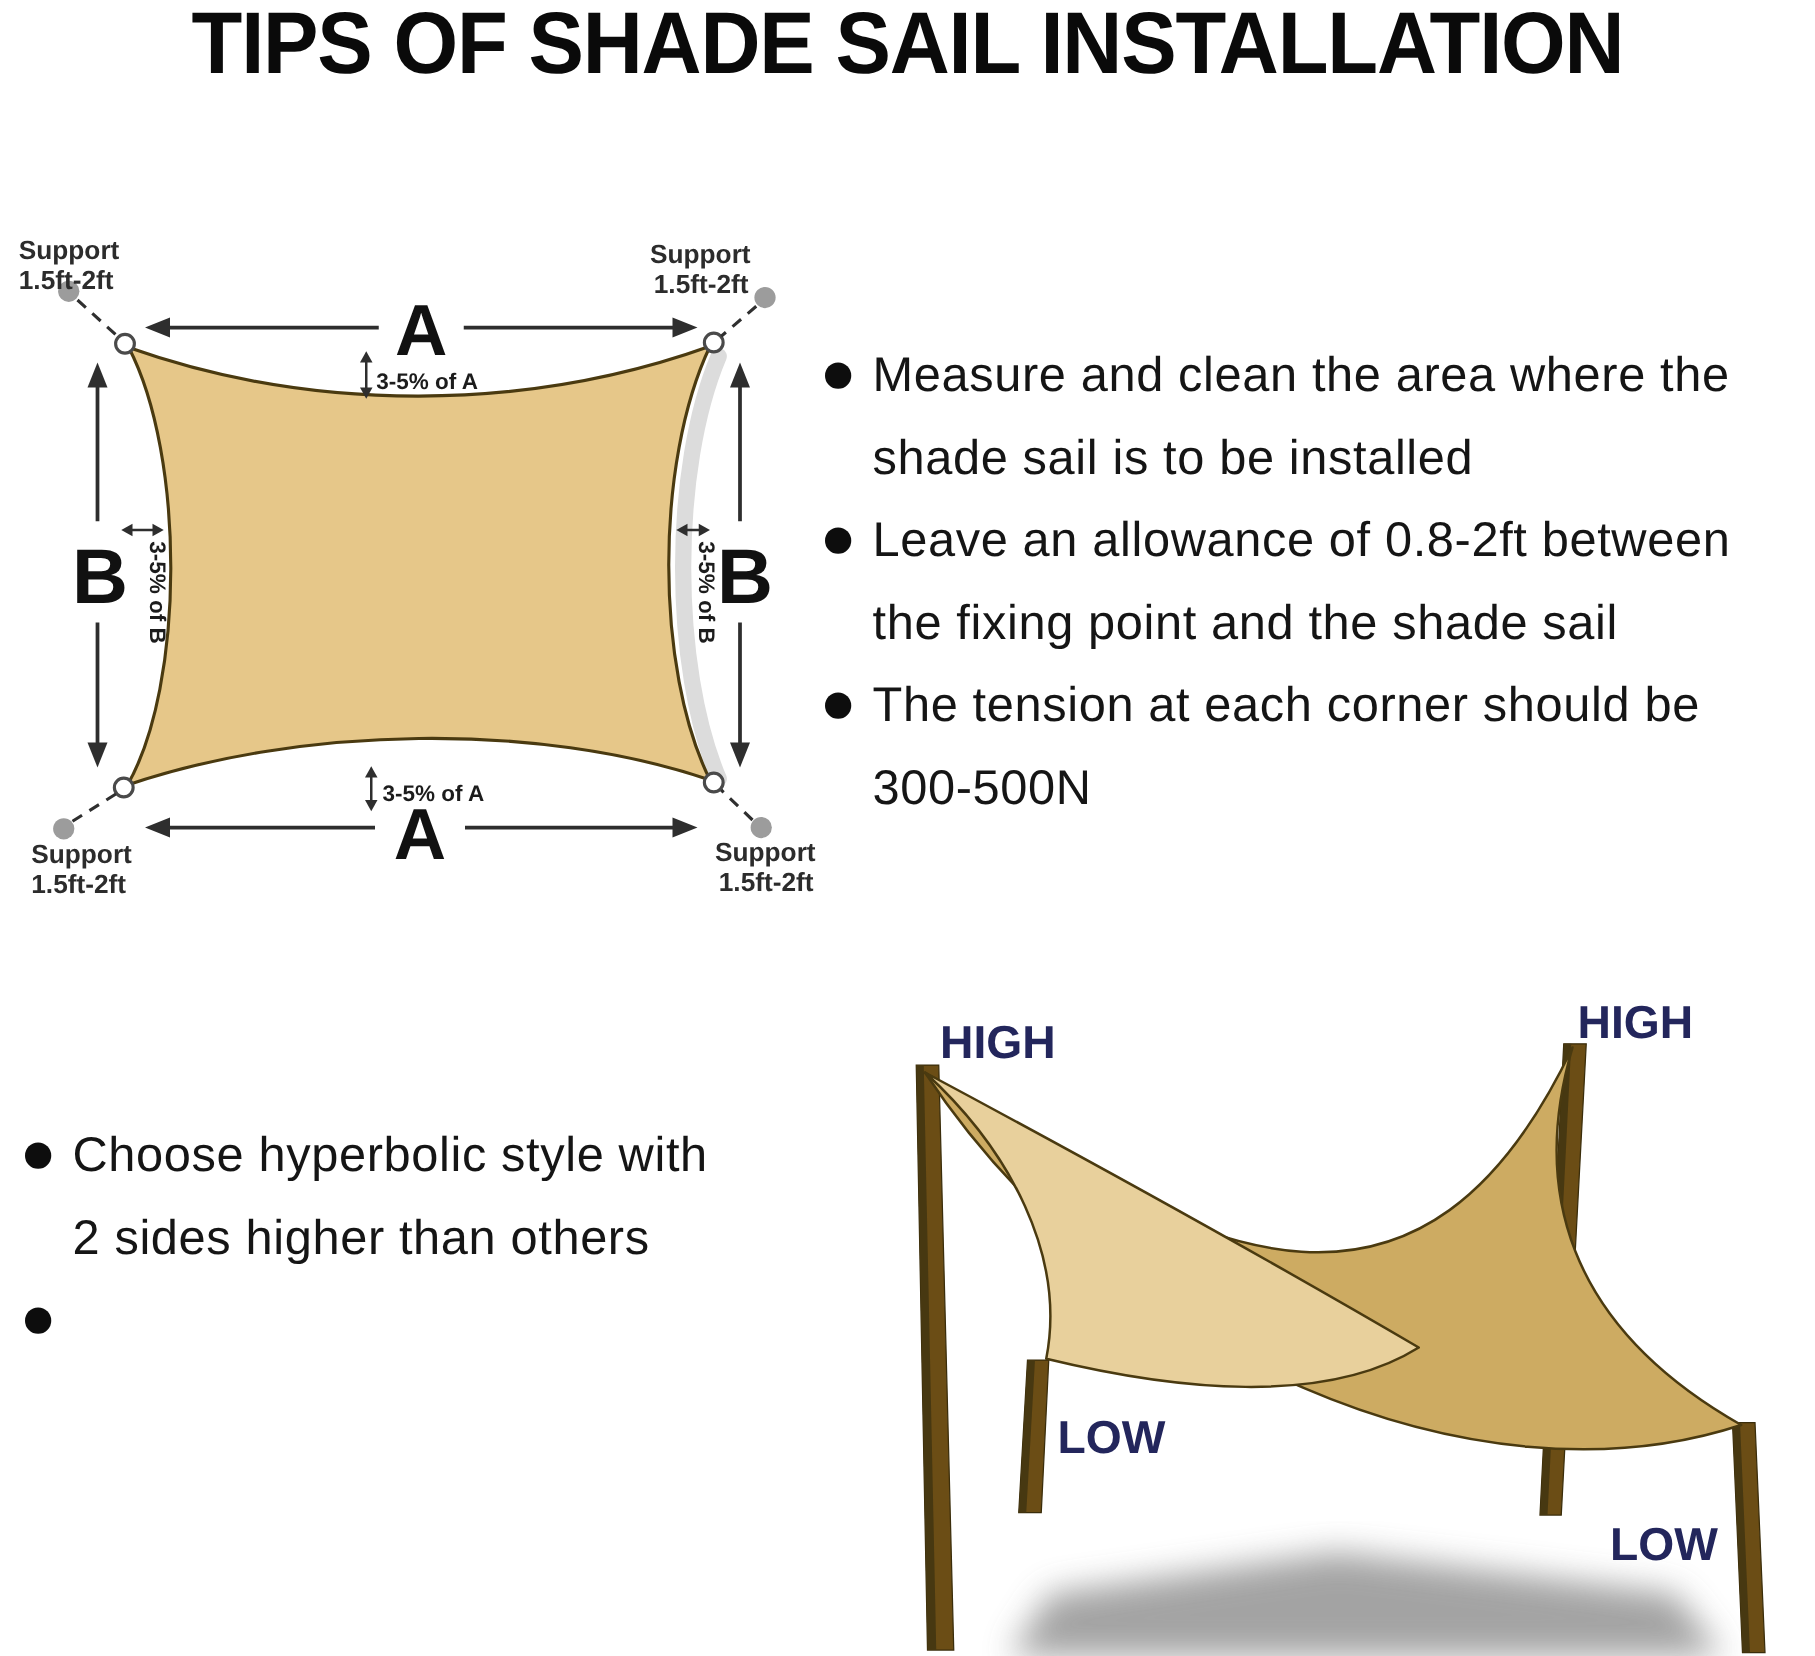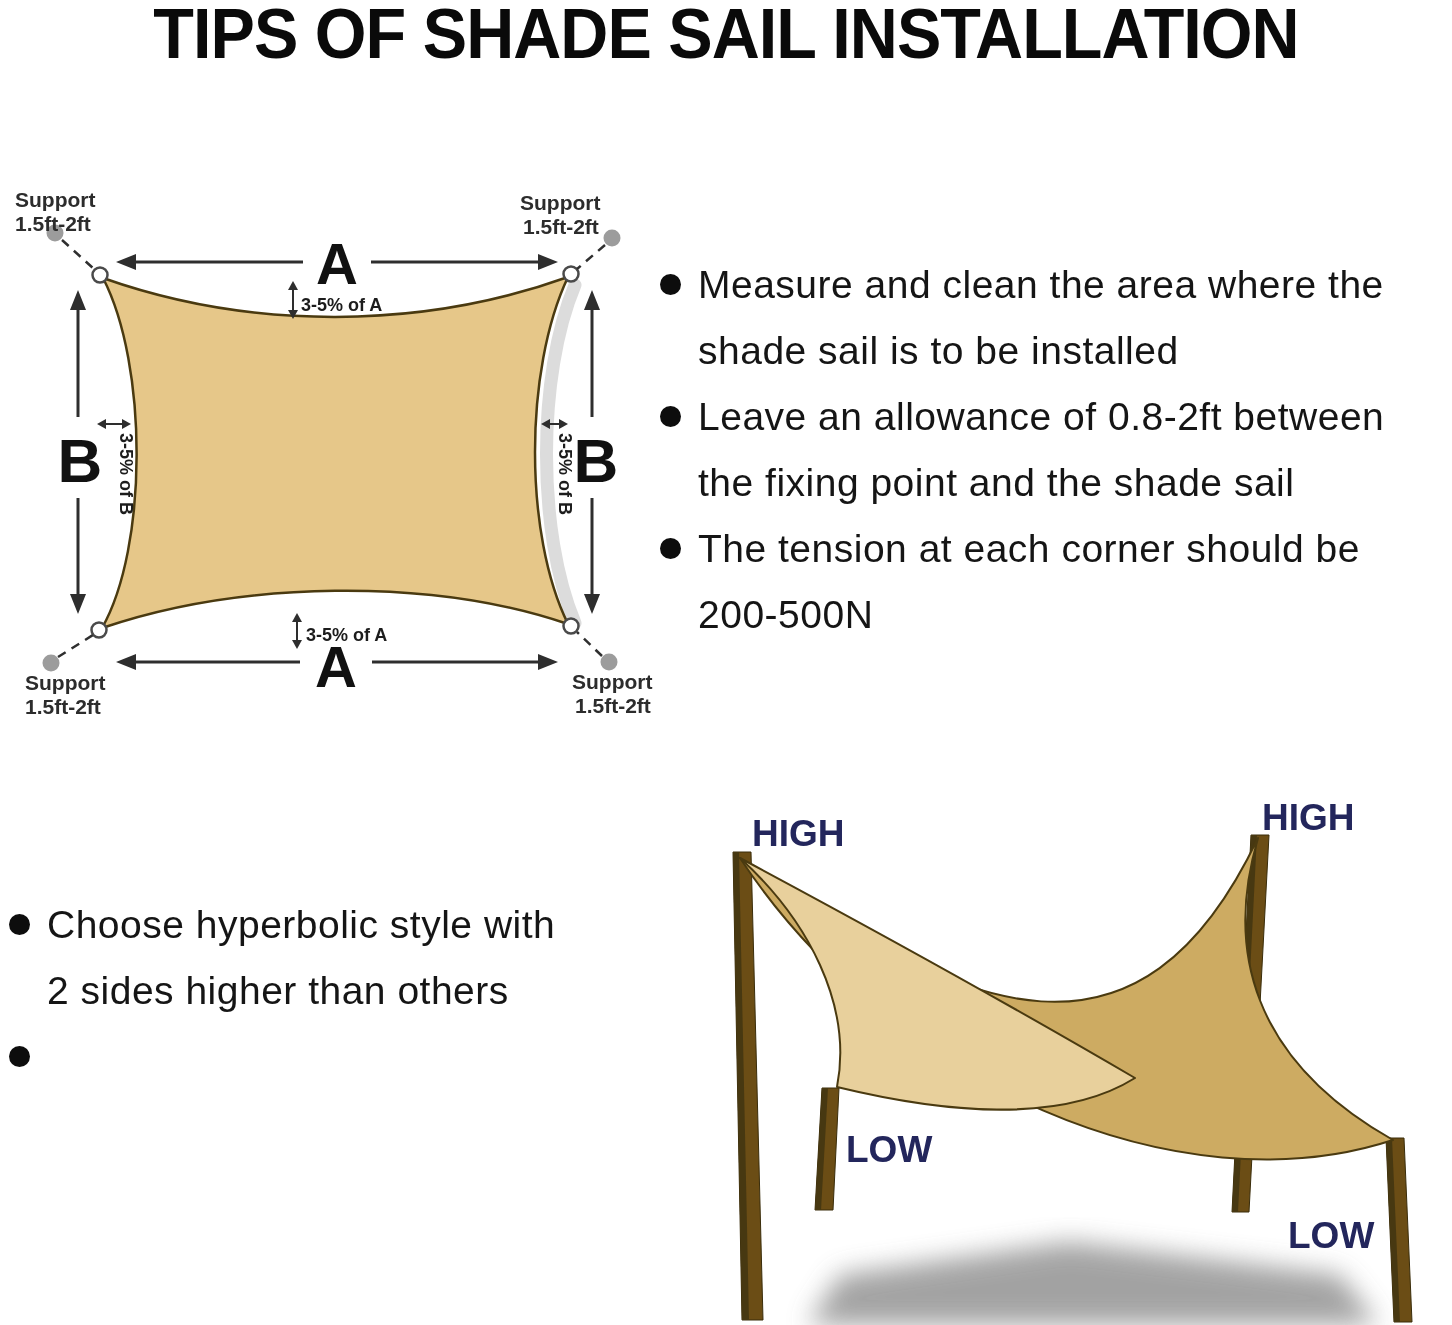--- a/index.html
+++ b/index.html
@@ -17,22 +17,22 @@
     font-size:70px;font-weight:800;
     letter-spacing:-1px;
     transform:scaleX(0.95);
     transform-origin:center;
     color:#0a0a0a;
     white-space:nowrap;
   }
   .bullets{
     position:absolute;
   }
-  .bullets-right{left:660px;top:252px;width:792px;}
-  .bullets-left{left:9px;top:892px;width:620px;}
+  .bullets-right{left:660px;top:268px;width:792px;}
+  .bullets-left{left:20px;top:892px;width:620px;}
   .bullet-item{
     display:flex;
     align-items:flex-start;
   }
   .bullet-dot{
     flex:0 0 auto;
     width:21px;height:21px;border-radius:50%;
     background:#0d0d0d;
     margin-top:22px;
     margin-right:17px;
@@ -149,21 +149,21 @@
 shade sail is to be installed</div>
   </div>
   <div class="bullet-item">
     <div class="bullet-dot"></div>
     <div class="bullet-text">Leave an allowance of 0.8-2ft between
 the fixing point and the shade sail</div>
   </div>
   <div class="bullet-item">
     <div class="bullet-dot"></div>
     <div class="bullet-text">The tension at each corner should be
-200-500N</div>
+300-500N</div>
   </div>
 </div>
 
 <div class="bullets bullets-left">
   <div class="bullet-item">
     <div class="bullet-dot"></div>
     <div class="bullet-text">Choose hyperbolic style with
 2 sides higher than others</div>
   </div>
   <div class="bullet-item">

